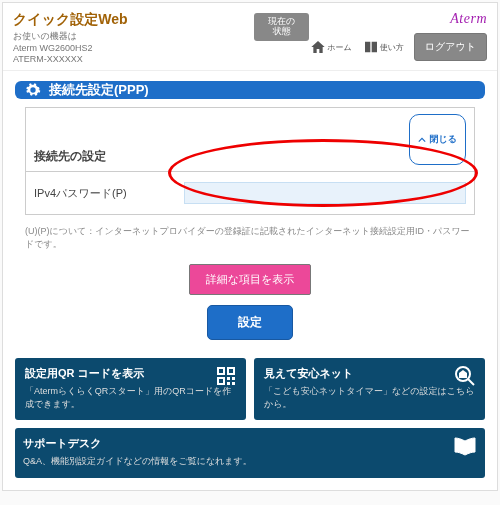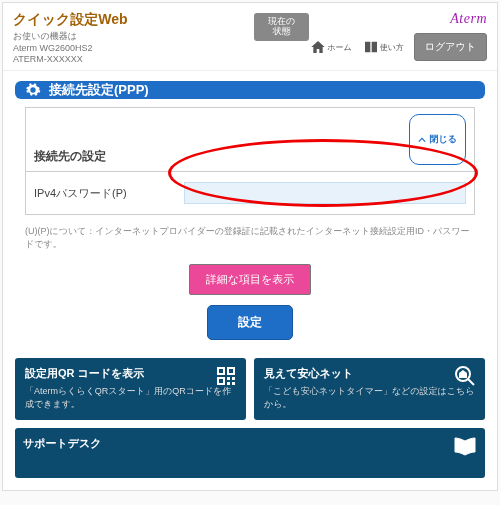--- a/index.html
+++ b/index.html
@@ -126,20 +126,21 @@
       <div class="card-icon">
         <svg viewBox="0 0 24 24">
             <circle cx="10" cy="10" r="7" fill="none" stroke="#fff" stroke-width="2"></circle>
             <path d="M15 15l6 6" stroke="#fff" stroke-width="2"></path>
             <path d="M10 6l4 3v5H6v-5z" fill="#fff"></path>
           </svg>
       </div>
     </div>
     <div class="card full">
       <div class="card-title">サポートデスク</div>
+      <div class="card-desc">Q&amp;A、機能別設定ガイドなどの情報をご覧になれます。</div>
       <div class="card-icon">
         <svg viewBox="0 0 24 24">
             <path d="M2 4c3 0 6 1 10 3 4-2 7-3 10-3v14c-3 0-6 1-10 3-4-2-7-3-10-3zM12 7v13" stroke="#fff" stroke-width="1" fill="#fff"></path>
           </svg>
       </div>
     </div>
   </div>
 
 </div>
 

